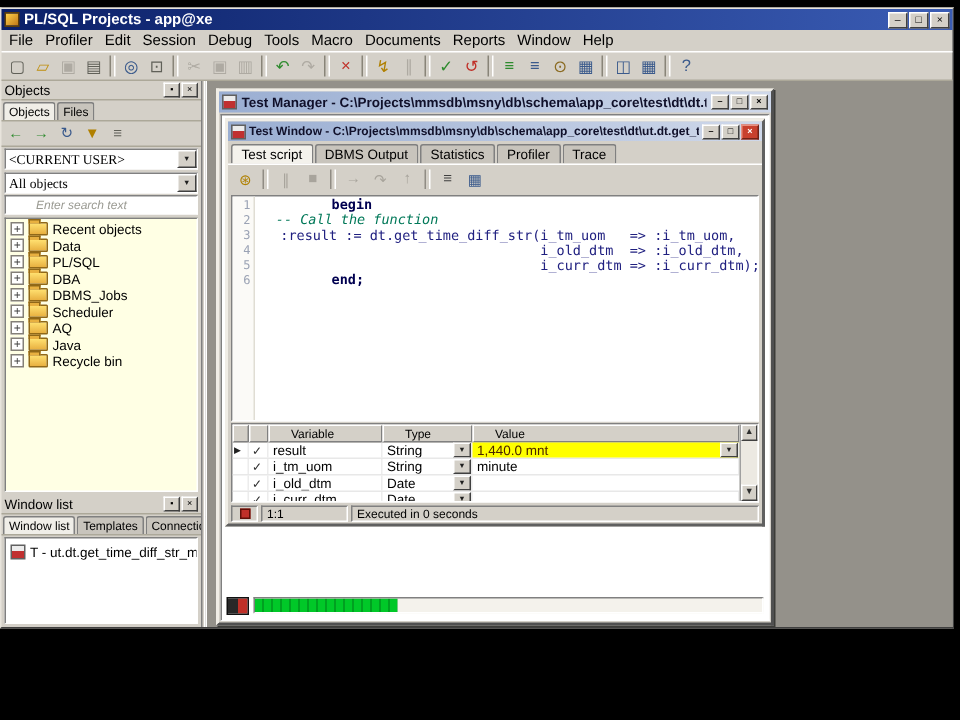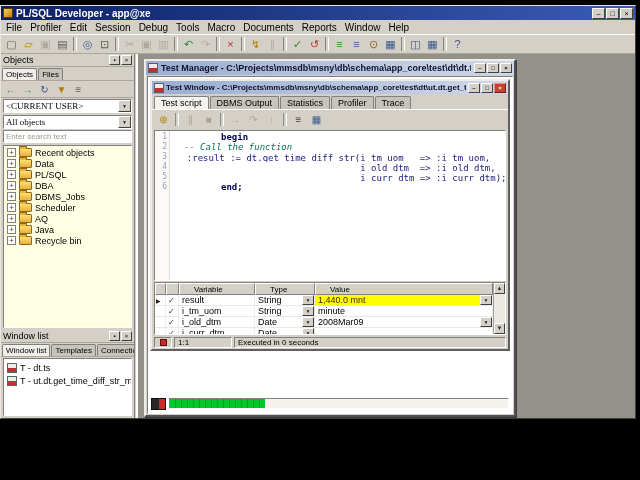--- a/index.html
+++ b/index.html
@@ -40,21 +40,21 @@
   .ptab.active{background:#f0eee8;}
   .pan-tools{height:17px;display:flex;align-items:center;gap:2px;padding:1px 2px;border-bottom:1px solid #aca899;}
   .pt-btn{width:15px;height:14px;display:flex;align-items:center;justify-content:center;font-size:10px;}
   .combo-row{padding:1px 2px;height:16px;flex:none;}
   .combo-box{height:14px;background:#fff;border:1px solid;border-color:#808080 #fff #fff #808080;display:flex;align-items:center;font-family:Liberation Serif, serif;}
   .combo-text{flex:1;padding-left:2px;font-size:9px;white-space:nowrap;overflow:hidden;}
   .combo-arrow{width:13px;height:12px;background:#d4d0c8;border:1px solid;border-color:#fff #404040 #404040 #fff;
     font-size:5px;line-height:11px;text-align:center;color:#202020;flex:none;}
   .search-row{padding:0 2px;height:14px;flex:none;}
   .search-box{height:13px;background:#fff;border:1px solid;border-color:#808080 #fff #fff #808080;display:flex;align-items:center;}
-  .search-placeholder{color:#9a9a92;font-size:8px;padding-left:2px;}
+  .search-placeholder{color:#9a9a92;font-style:italic;font-size:8px;padding-left:20px;}
   .tree{flex:1;margin:1px 2px 2px 2px;background:#ffffe4;border:1px solid;border-color:#808080 #fff #fff #808080;
     overflow:hidden;font-size:9px;padding-top:1px;}
   .tree-item{height:11px;display:flex;align-items:center;gap:3px;padding-left:3px;}
   .plus{width:9px;height:9px;border:1px solid #848078;background:#fff;font-size:8px;line-height:7px;text-align:center;color:#404040;flex:none;}
   .folder{width:13px;height:9px;background:linear-gradient(#ffe070,#e8b040);border:1px solid #906818;border-radius:1px;position:relative;flex:none;}
   .folder::before{content:"";position:absolute;left:-1px;top:-3px;width:6px;height:2px;background:#e8b040;border:1px solid #906818;border-bottom:none;}
   .tree-label{white-space:nowrap;}
   .wl-list{flex:1;margin:1px 2px 2px 2px;background:#fff;border:1px solid;border-color:#808080 #fff #fff #808080;
     overflow:hidden;font-size:9px;padding-top:2px;}
   .wl-item{height:13px;display:flex;align-items:center;gap:3px;padding-left:3px;white-space:nowrap;overflow:hidden;}
@@ -128,21 +128,21 @@
   .prog-icon{width:15px;height:12px;background:linear-gradient(to right,#282828 50%,#c03028 50%);border:1px solid #101010;flex:none;}
   .prog-track{flex:1;height:11px;border:1px solid;border-color:#808080 #fff #fff #808080;background:#f4f2ec;overflow:hidden;}
   .prog-fill{height:100%;background:repeating-linear-gradient(90deg,#00c828 0 5px,#00a020 5px 6px);}
 </style>
 </head>
 <body>
 
 <div class="app">
   <div class="titlebar">
     <span class="app-icon"></span>
-    <span class="title-text">PL/SQL Developer - app@xe</span>
+    <span class="title-text">PL/SQL Projects - app@xe</span>
     <span class="cap-btns">
       <span class="cap-btn">–</span>
       <span class="cap-btn">□</span>
       <span class="cap-btn">×</span>
     </span>
   </div>
   <div class="menubar" id="menubar">
       <span class="menu-item">File</span>
       <span class="menu-item">Profiler</span>
       <span class="menu-item">Edit</span>
@@ -337,24 +337,20 @@
           <span class="pan-cap-text">Window list</span>
           <span class="pan-btn">▪</span>
           <span class="pan-btn">×</span>
         </div>
         <div class="pan-tabs" id="wltabs">
             <span class="ptab active">Window list</span>
             <span class="ptab">Templates</span>
             <span class="ptab">Connections</span>
           </div>
         <div class="wl-list" id="wllist">
-            <div class="wl-item">
-              <span class="titem-icon"></span>
-              <span>T - dt.ts</span>
-            </div>
             <div class="wl-item">
               <span class="titem-icon"></span>
               <span>T - ut.dt.get_time_diff_str_minute.t</span>
             </div>
           </div>
       </div>
     </div>
 
     <div class="splitter"></div>
 
@@ -450,21 +446,20 @@
                       <span class="gc gchk">✓</span>
                       <span class="gc gvar">i_tm_uom</span>
                       <span class="gc gtype">String<span class="combo">▼</span></span>
                       <span class="gc gval">minute</span>
                     </div>
                     <div class="grow">
                       <span class="gc gmark"></span>
                       <span class="gc gchk">✓</span>
                       <span class="gc gvar">i_old_dtm</span>
                       <span class="gc gtype">Date<span class="combo">▼</span></span>
-                      <span class="gc gval">2008Mar09<span class="combo">▼</span></span>
                     </div>
                     <div class="grow">
                       <span class="gc gmark"></span>
                       <span class="gc gchk">✓</span>
                       <span class="gc gvar">i_curr_dtm</span>
                       <span class="gc gtype">Date<span class="combo">▼</span></span>
                       <span class="gc gval"></span>
                     </div>
                   </div>
               </div>

